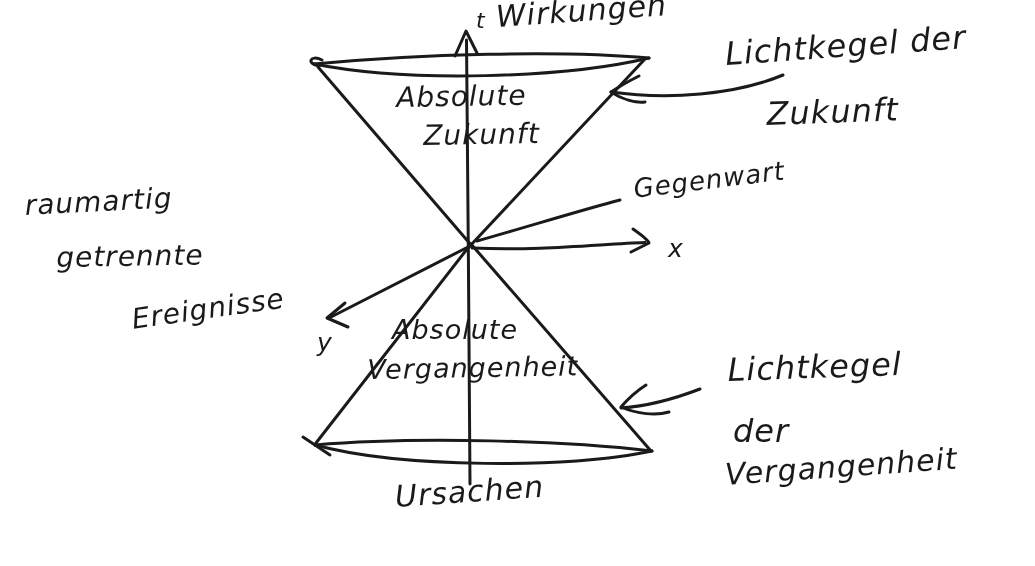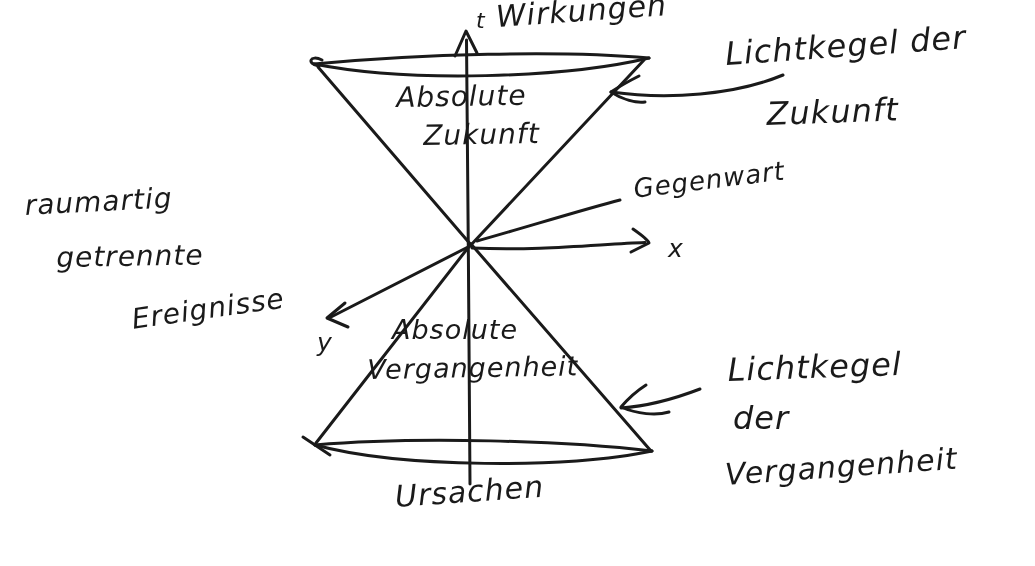--- a/index.html
+++ b/index.html
@@ -29,21 +29,21 @@
   .lbl-lkz2      {left:766px;top:98px; font-size:32px;transform:rotate(-2deg);}
   .lbl-gegenwart {left:632px;top:176px;font-size:26px;transform:rotate(-7deg);}
   .lbl-x         {left:668px;top:236px;font-size:25px;}
   .lbl-y         {left:317px;top:330px;font-size:25px;}
   .lbl-raum1     {left:24px; top:192px;font-size:28px;transform:rotate(-3deg);}
   .lbl-raum2     {left:56px; top:244px;font-size:28px;transform:rotate(-1deg);}
   .lbl-raum3     {left:130px;top:306px;font-size:28px;transform:rotate(-8deg);}
   .lbl-absverg1  {left:392px;top:316px;font-size:27px;}
   .lbl-absverg2  {left:367px;top:356px;font-size:27px;transform:rotate(-1deg);}
   .lbl-lkv1      {left:727px;top:354px;font-size:32px;transform:rotate(-2deg);}
-  .lbl-lkv2      {left:733px;top:402px;font-size:32px;}
+  .lbl-lkv2      {left:733px;top:415px;font-size:32px;}
   .lbl-lkv3      {left:724px;top:460px;font-size:30px;transform:rotate(-4deg);}
   .lbl-ursachen  {left:394px;top:482px;font-size:30px;transform:rotate(-4deg);}
 </style>
 </head>
 <body>
 
 <div class="canvas">
 
   <svg class="strokes" viewBox="0 0 1035 566" xmlns="http://www.w3.org/2000/svg" aria-hidden="true">
 

